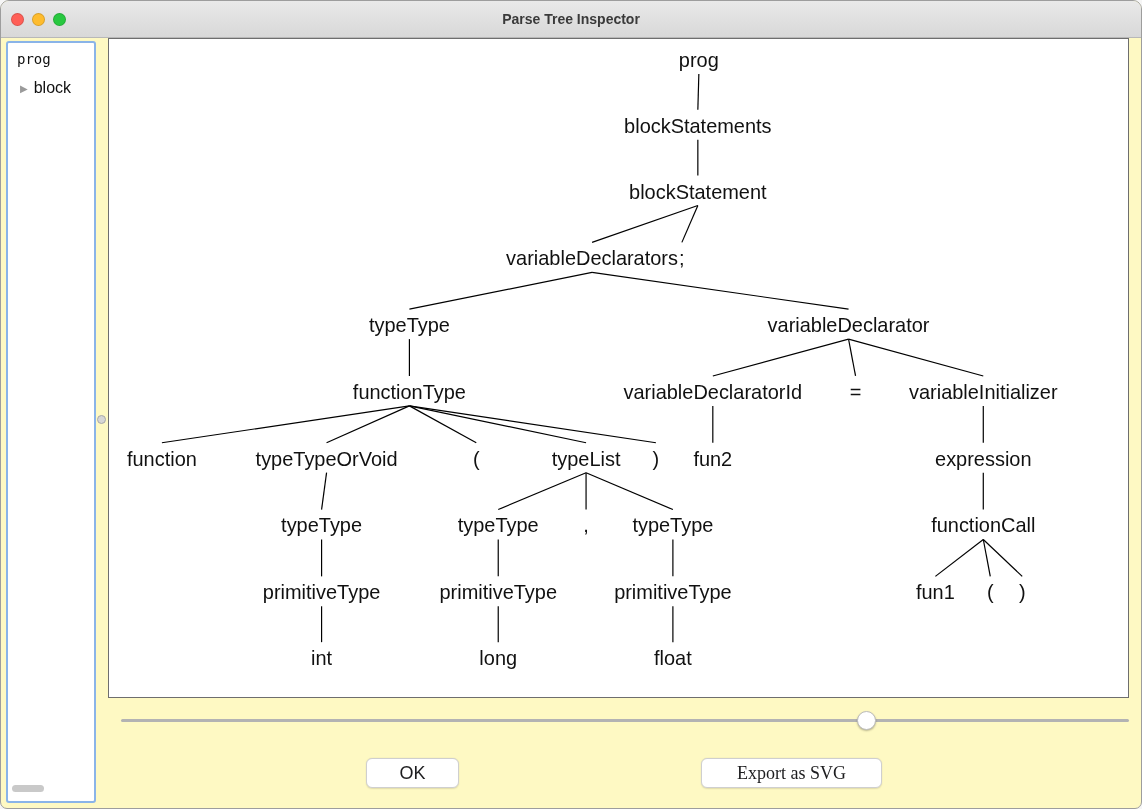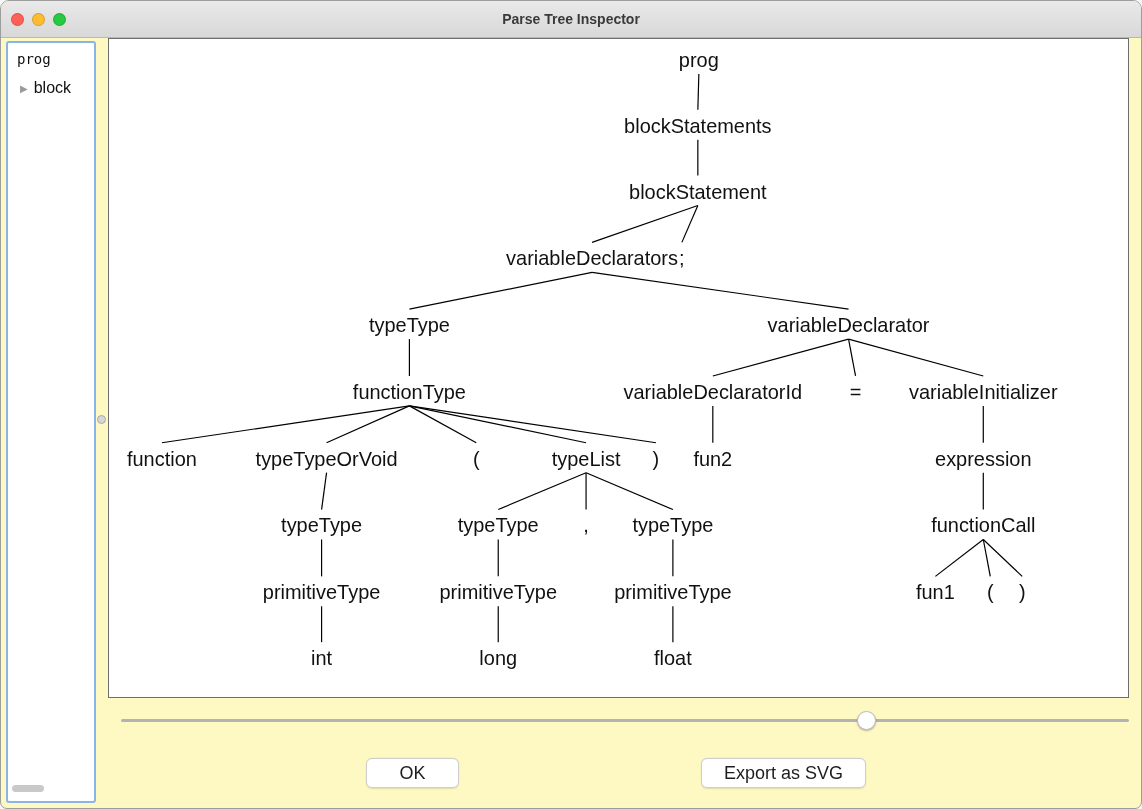--- a/index.html
+++ b/index.html
@@ -85,21 +85,21 @@
   
   .btn {
     position: absolute; top: 757px; height: 30px;
     background: #ffffff; border: 1px solid #cfcfcf; border-radius: 6px;
     box-shadow: 0 0.5px 1.5px rgba(0,0,0,0.12);
     display: flex; align-items: center; justify-content: center;
     font-size: 18px; color: #1d1d1f; cursor: default;
   }
   #btn-ok  { left: 365px; width: 93px; }
   #btn-png { left: 487px; width: 184px; }
-  #btn-svg { left: 700px; width: 165px; }
+  #btn-svg { left: 700px; width: 181px; font-family: Liberation Serif, serif; }
 </style>
 </head>
 <body>
 
 <div class="window">
 
   <div class="titlebar">
     <div class="traffic">
       <div class="light" style="background: rgb(255, 95, 87);"></div>
       <div class="light" style="background: rgb(254, 188, 46);"></div>

